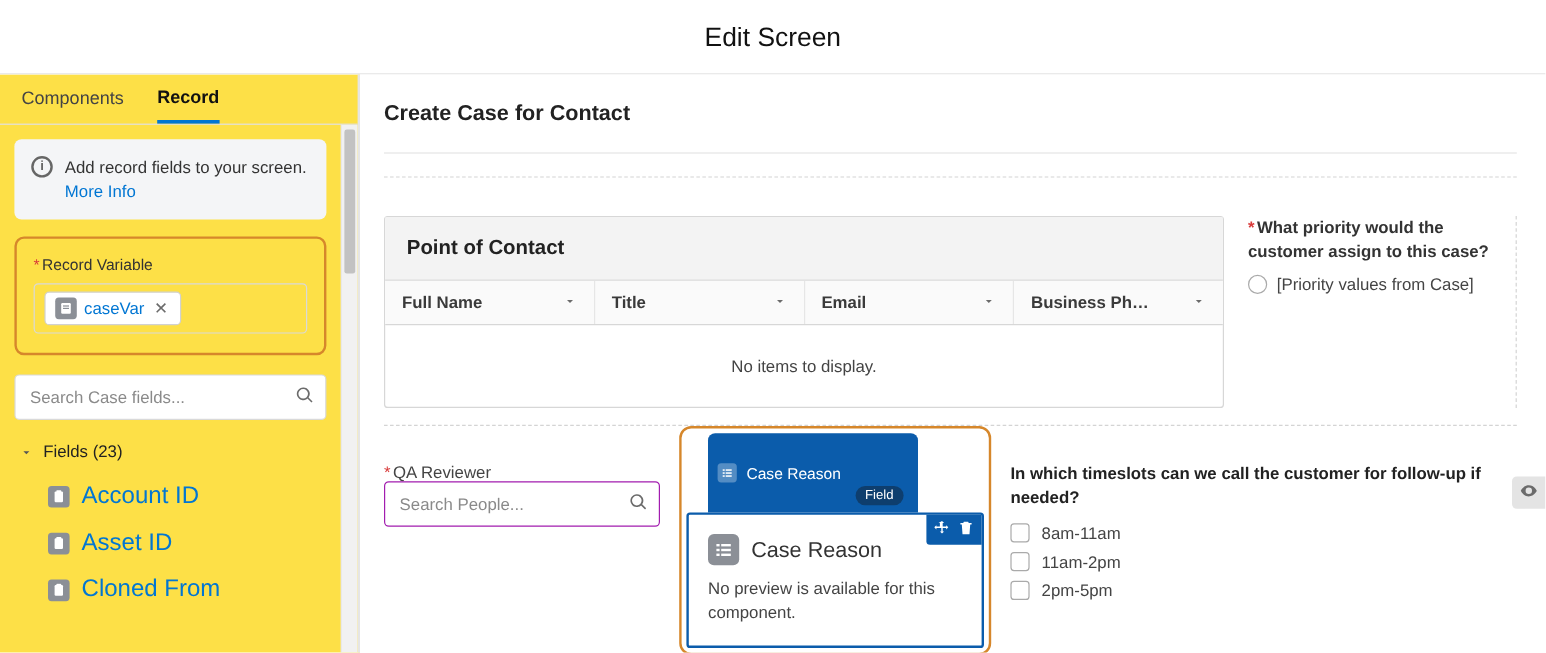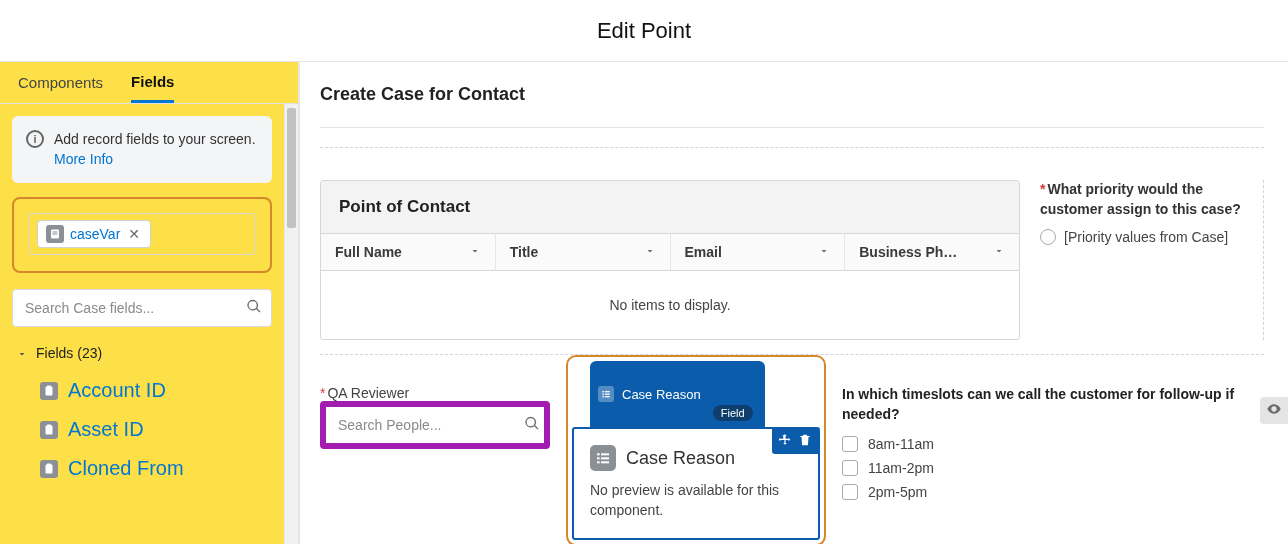--- a/index.html
+++ b/index.html
@@ -57,21 +57,21 @@
   .poc-empty { padding:26px 0; text-align:center; font-size:14px; color:#444;}
   .priority-q { font-size:14px; font-weight:700; color:#333; line-height:1.4;}
   .radio-row{display:flex;align-items:center;gap:8px;margin-top:10px;}
   .radio{width:16px;height:16px;border:1px solid #aaa;border-radius:50%;}
   .radio-label{font-size:14px;color:#444;}
   
   .row2 { display:flex; gap:16px; border-top:1px dashed #d4d4d4; padding-top:30px; margin-top:4px; position:relative;}
   .qa-block { width:230px;}
   .qa-label{font-size:14px;color:#444;margin-bottom:0;display:block;}
   .people-search{position:relative;}
-  .people-search input{width:100%;border:6px solid #a21caf;border-radius:4px;padding:10px 36px 10px 12px;font-size:14px;color:#777;}
+  .people-search input{width:100%;border:1px solid #a21caf;border-radius:4px;padding:10px 36px 10px 12px;font-size:14px;color:#777;}
   .card-wrap{ position:relative; width:260px;}
   .card-outer{border:2px solid #d6872b;border-radius:10px;padding:4px 4px 4px 4px;position:relative;margin-top:-30px;background:#fff;}
   .card-tab{display:inline-flex;align-items:center;gap:8px;background:#0b5cab;color:#fff;border-radius:6px 6px 0 0;padding:6px 12px 6px 8px;font-size:13px;margin-left:18px;}
   .card-tab .ct-icon{width:16px;height:16px;border-radius:3px;background:rgba(255,255,255,.3);display:flex;align-items:center;justify-content:center;}
   .card-tab .ct-icon svg{width:10px;height:10px;fill:#fff;}
   .card-tab .ct-badge{background:#0e3e6e;padding:2px 8px;border-radius:10px;font-size:11px;margin-left:4px;margin-top:38px;}
   .card-box{border:2px solid #0b5cab;border-radius:3px;background:#fff;padding:16px 16px 18px 16px;position:relative;}
   .card-toolbar{position:absolute;right:0;top:0;background:#0b5cab;display:flex;gap:6px;padding:4px 6px;border-bottom-left-radius:3px;}
   .card-toolbar svg{width:14px;height:14px;fill:#fff;}
   .card-head{display:flex;align-items:center;gap:10px;margin-bottom:10px;}
@@ -88,40 +88,41 @@
   .eye-badge svg{width:16px;height:16px;fill:#6b6b6b;}
   .dashed-v { border-right:1px dashed #d4d4d4; }
   .spacer-top{height:20px;}
   ::placeholder{color:#8a8a8a;}
 </style>
 </head>
 <body>
 
 <div class="wrapper">
   <div class="header">
-    <h1>Edit Point</h1>
+    <h1>Edit Screen</h1>
   </div>
 
   <div class="main">
 
     <aside class="sidebar">
       <div class="tabs">
         <div class="tab">Components</div>
-        <div class="tab active">Fields</div>
+        <div class="tab active">Record</div>
       </div>
       <div class="sidebar-body">
         <div class="sidebar-inner">
           <div class="info-box">
             <div class="info-icon">i</div>
             <div class="msg">
               <span>Add record fields to your screen. </span><a href="#">More Info</a>
             </div>
           </div>
 
           <div class="rv-box">
+            <label class="rv-label"><span class="req-star">*</span><span>Record Variable</span></label>
             <div class="pill-input">
               <div class="pill">
                 <span class="pill-icon">
                   <svg viewBox="0 0 24 24">
                       <rect x="4" y="3" width="16" height="18" rx="2"></rect>
                       <rect x="7" y="7" width="10" height="2" fill="#8b8f96"></rect>
                       <rect x="7" y="11" width="10" height="2" fill="#8b8f96"></rect>
                     </svg>
                 </span>
                 <span class="pill-text">caseVar</span>

